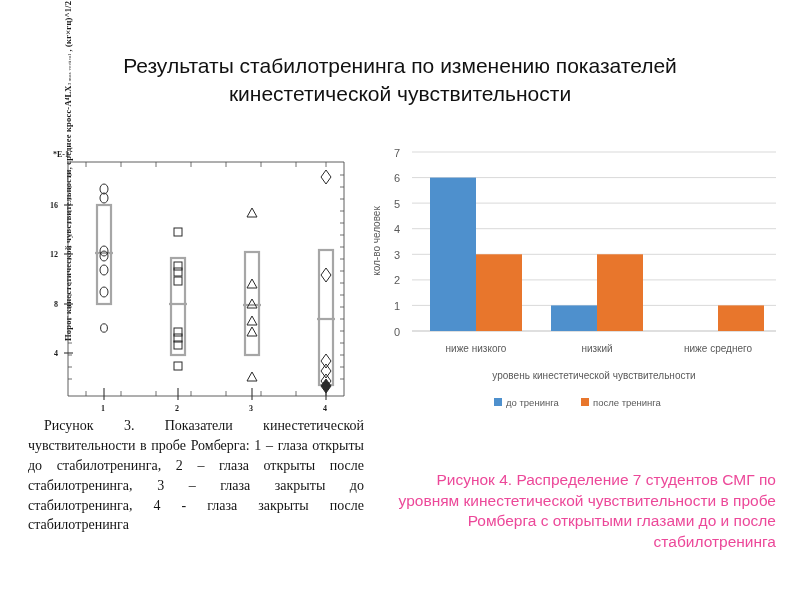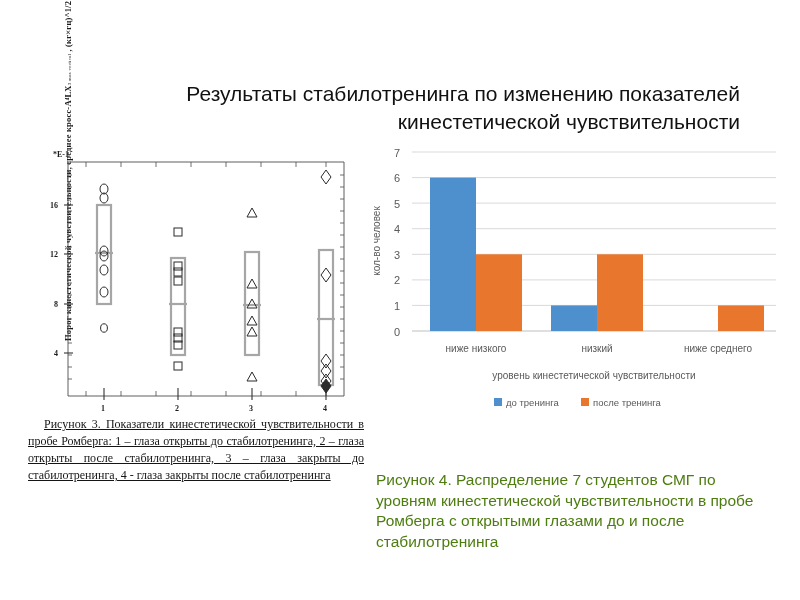--- a/index.html
+++ b/index.html
@@ -12,25 +12,24 @@
     font-family: "Liberation Sans", sans-serif;
     color: #000;
     overflow: hidden;
   }
 
   
   #slide-title {
     position: absolute;
     left: 60px; top: 52px;
     width: 680px;
-    text-align: right;
+    text-align: center;
     font-size: 21px;
     line-height: 1.32;
     color: #111;
-    margin-top: 28px;
   }
 
   
   #fig3 {
     position: absolute;
     left: 26px; top: 128px;
     width: 340px; height: 350px;
   }
   #fig3-plot {
     position: absolute;
@@ -51,47 +50,46 @@
     color: #1a1a1a;
     white-space: nowrap;
   }
   #fig3-ylabel .sub { font-size: 5px; font-weight: normal; }
 
   #fig3-caption {
     position: absolute;
     left: 2px; top: 288px;
     width: 336px;
     font-family: "Liberation Serif", serif;
-    font-size: 12px;
+    font-size: 14px;
     line-height: 1.42;
     text-align: justify;
     text-indent: 16px;
     color: #151515;
-    text-decoration: underline;
   }
 
   
   #fig4 {
     position: absolute;
     left: 366px; top: 140px;
     width: 420px; height: 440px;
   }
   #fig4-chart {
     position: absolute;
     left: 0; top: 0;
     width: 420px; height: 272px;
   }
   #fig4-caption {
     position: absolute;
     left: 10px; top: 330px;
     width: 400px;
-    text-align: left;
+    text-align: right;
     font-size: 15.5px;
     line-height: 1.33;
-    color: #4d7c0f;
+    color: #ec4899;
   }
 
   svg { display: block; }
   .tick-lbl {
     font-family: "Liberation Sans", sans-serif;
     font-size: 11px;
     fill: #595959;
   }
   .cat-lbl {
     font-family: "Liberation Sans", sans-serif;

